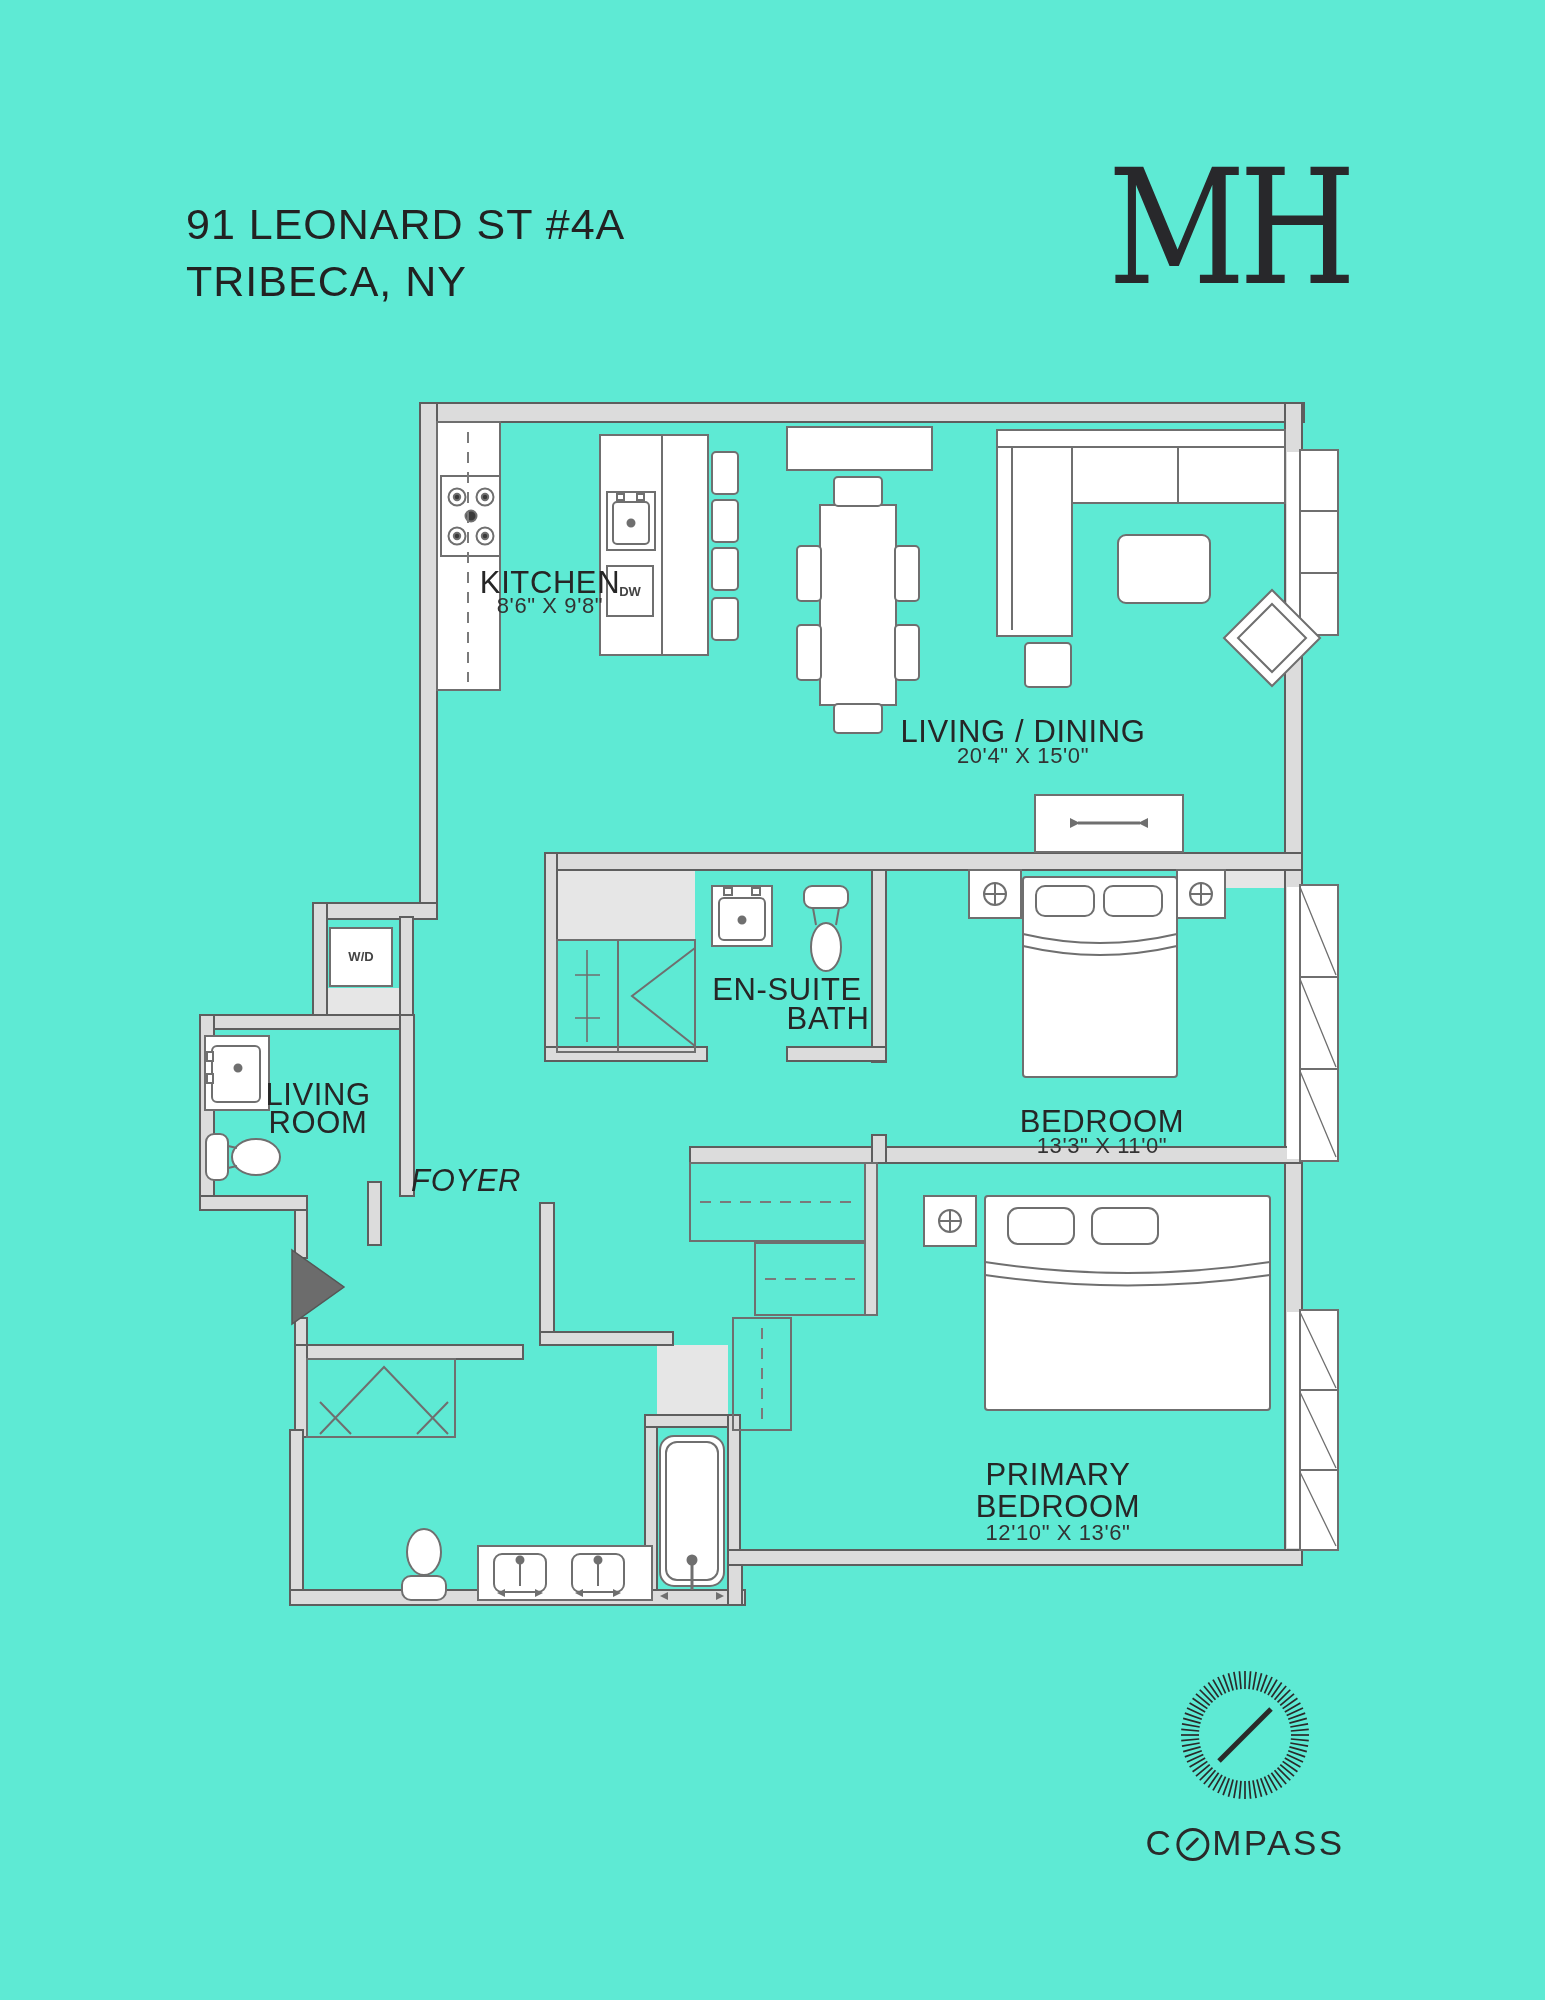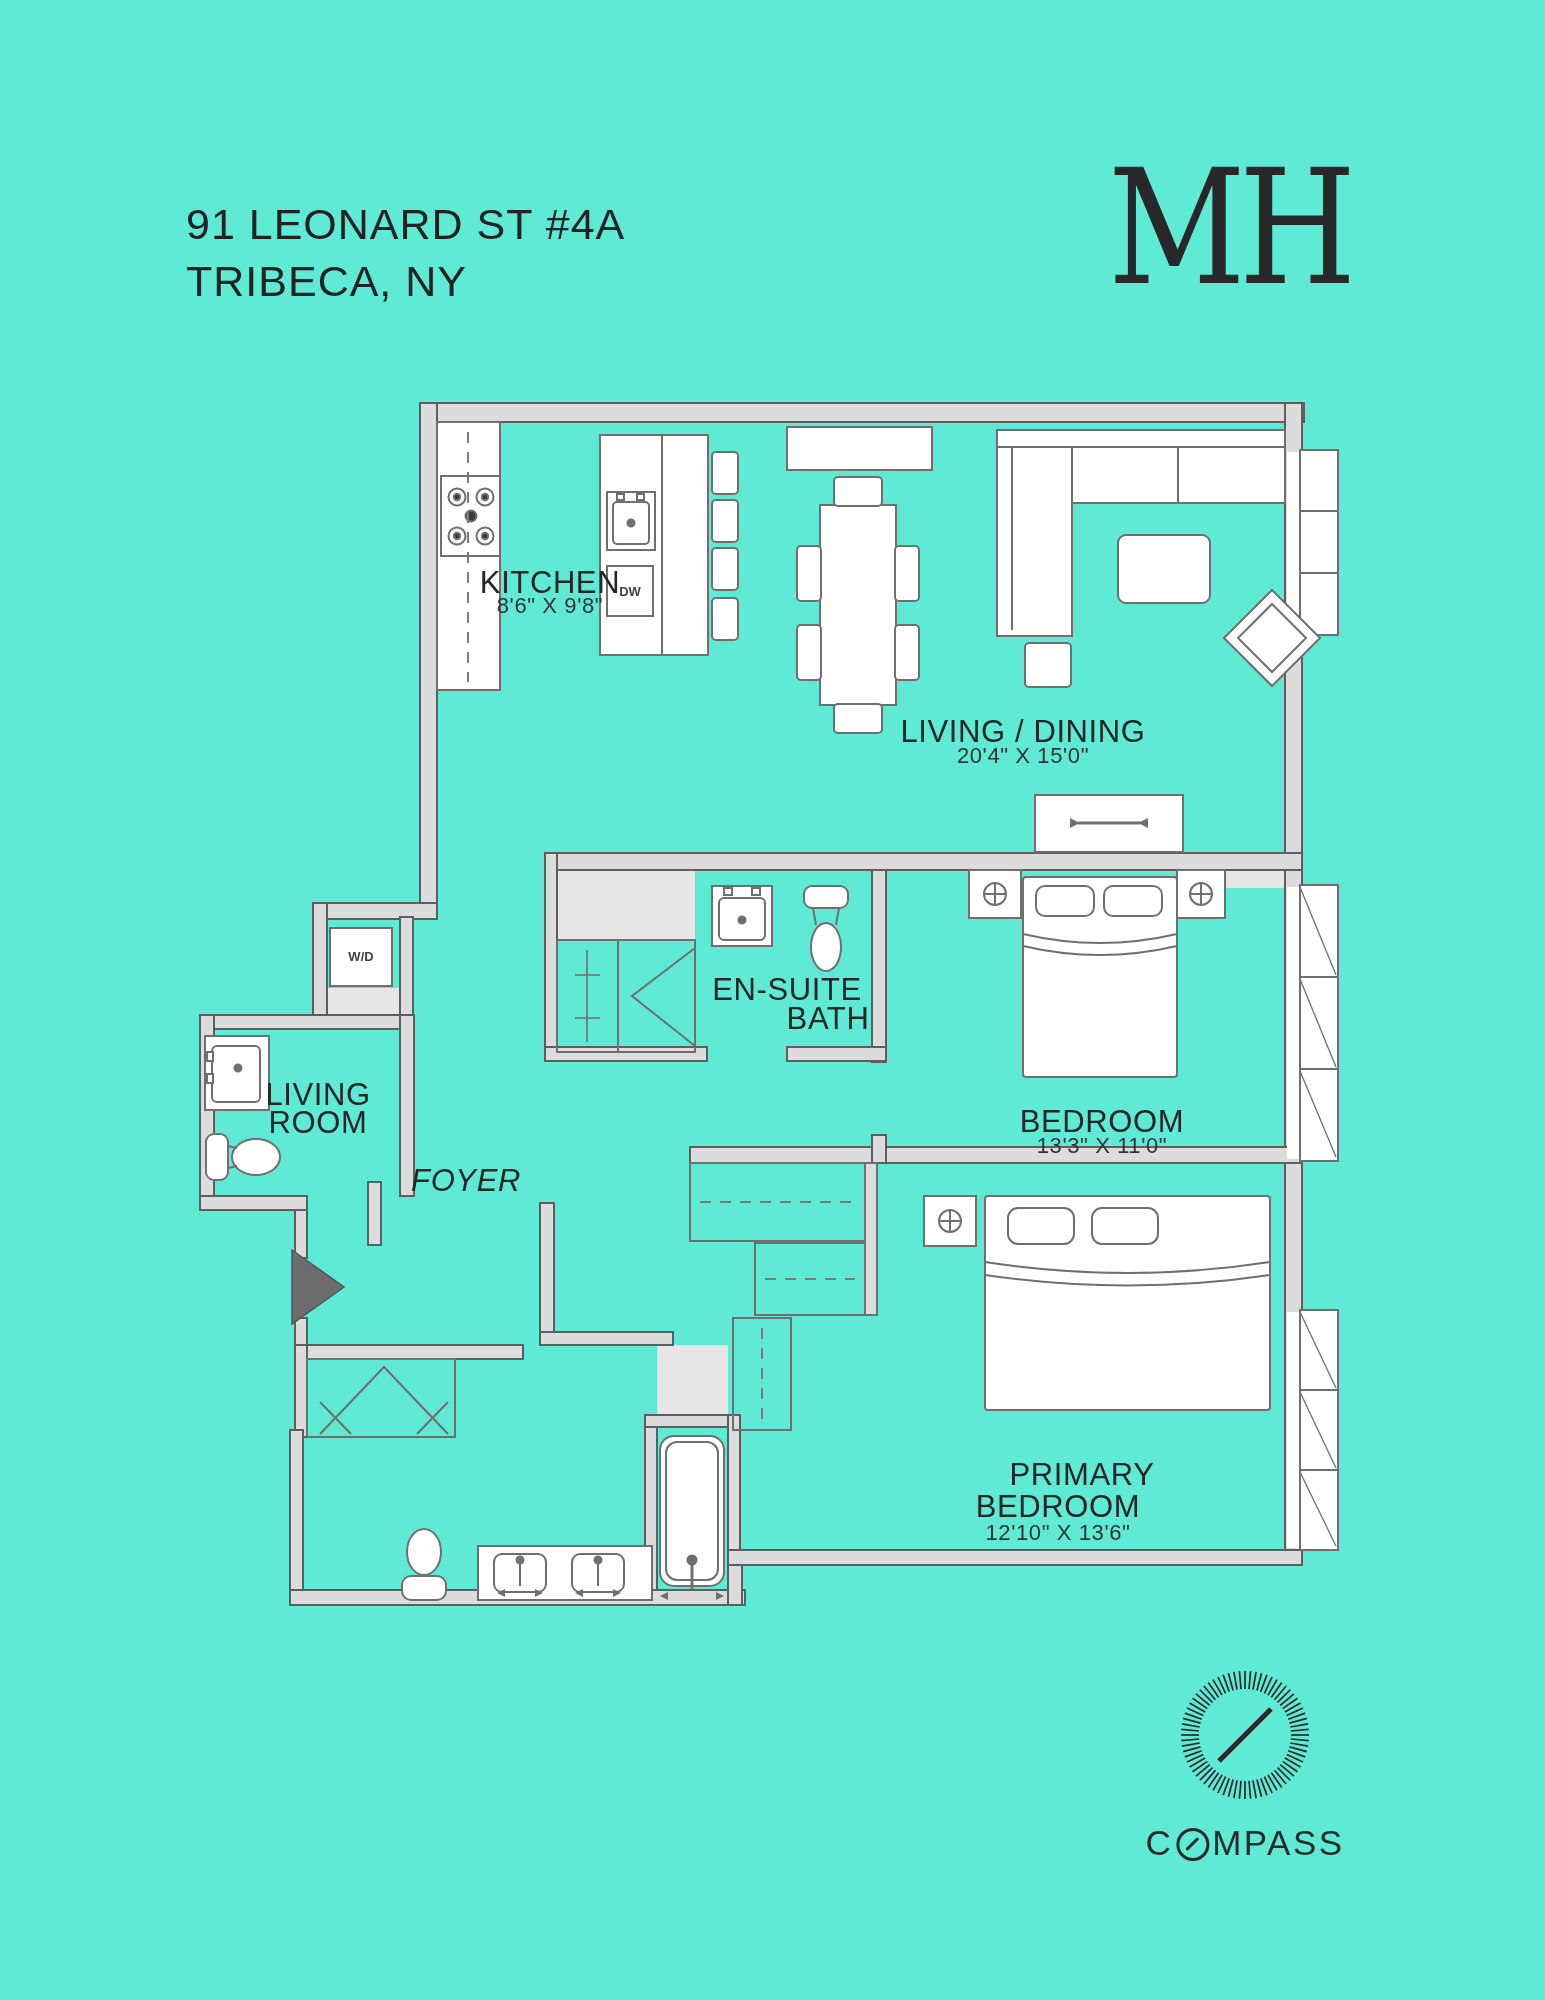--- a/index.html
+++ b/index.html
@@ -299,21 +299,21 @@
   <div class="lbl" style="left:787px;  top:1001px;margin-left:41px;">BATH</div>
 
   <div class="lbl" style="left:1102px; top:1104px;">BEDROOM</div>
   <div class="lbl dims" style="left:1102px; top:1133px;">13'3" X 11'0"</div>
 
   <div class="lbl" style="left:318px;  top:1077px;">LIVING</div>
   <div class="lbl" style="left:318px;  top:1105px;">ROOM</div>
 
   <div class="lbl" style="left:466px;  top:1163px;font-style:italic;">FOYER</div>
 
-  <div class="lbl" style="left:1058px; top:1457px;margin-left:24px;">PRIMARY</div>
+  <div class="lbl" style="left:1058px; top:1457px;">PRIMARY</div>
   <div class="lbl" style="left:1058px; top:1489px;">BEDROOM</div>
   <div class="lbl dims" style="left:1058px; top:1520px;">12'10" X 13'6"</div>
 
   <div class="lbl tiny" style="left:361px;  top:949px;">W/D</div>
   <div class="lbl tiny" style="left:630px;  top:584px;">DW</div>
 
   <div class="compass">
     <svg id="sunburst" width="160" height="160" viewBox="-80 -80 160 160">
       <line x1="-26" y1="26" x2="26" y2="-26" stroke="#2a2a2a" stroke-width="5"></line>
     <line x1="46.00" y1="0.00" x2="64.00" y2="0.00" stroke="#2a2a2a" stroke-width="1.7"></line>

